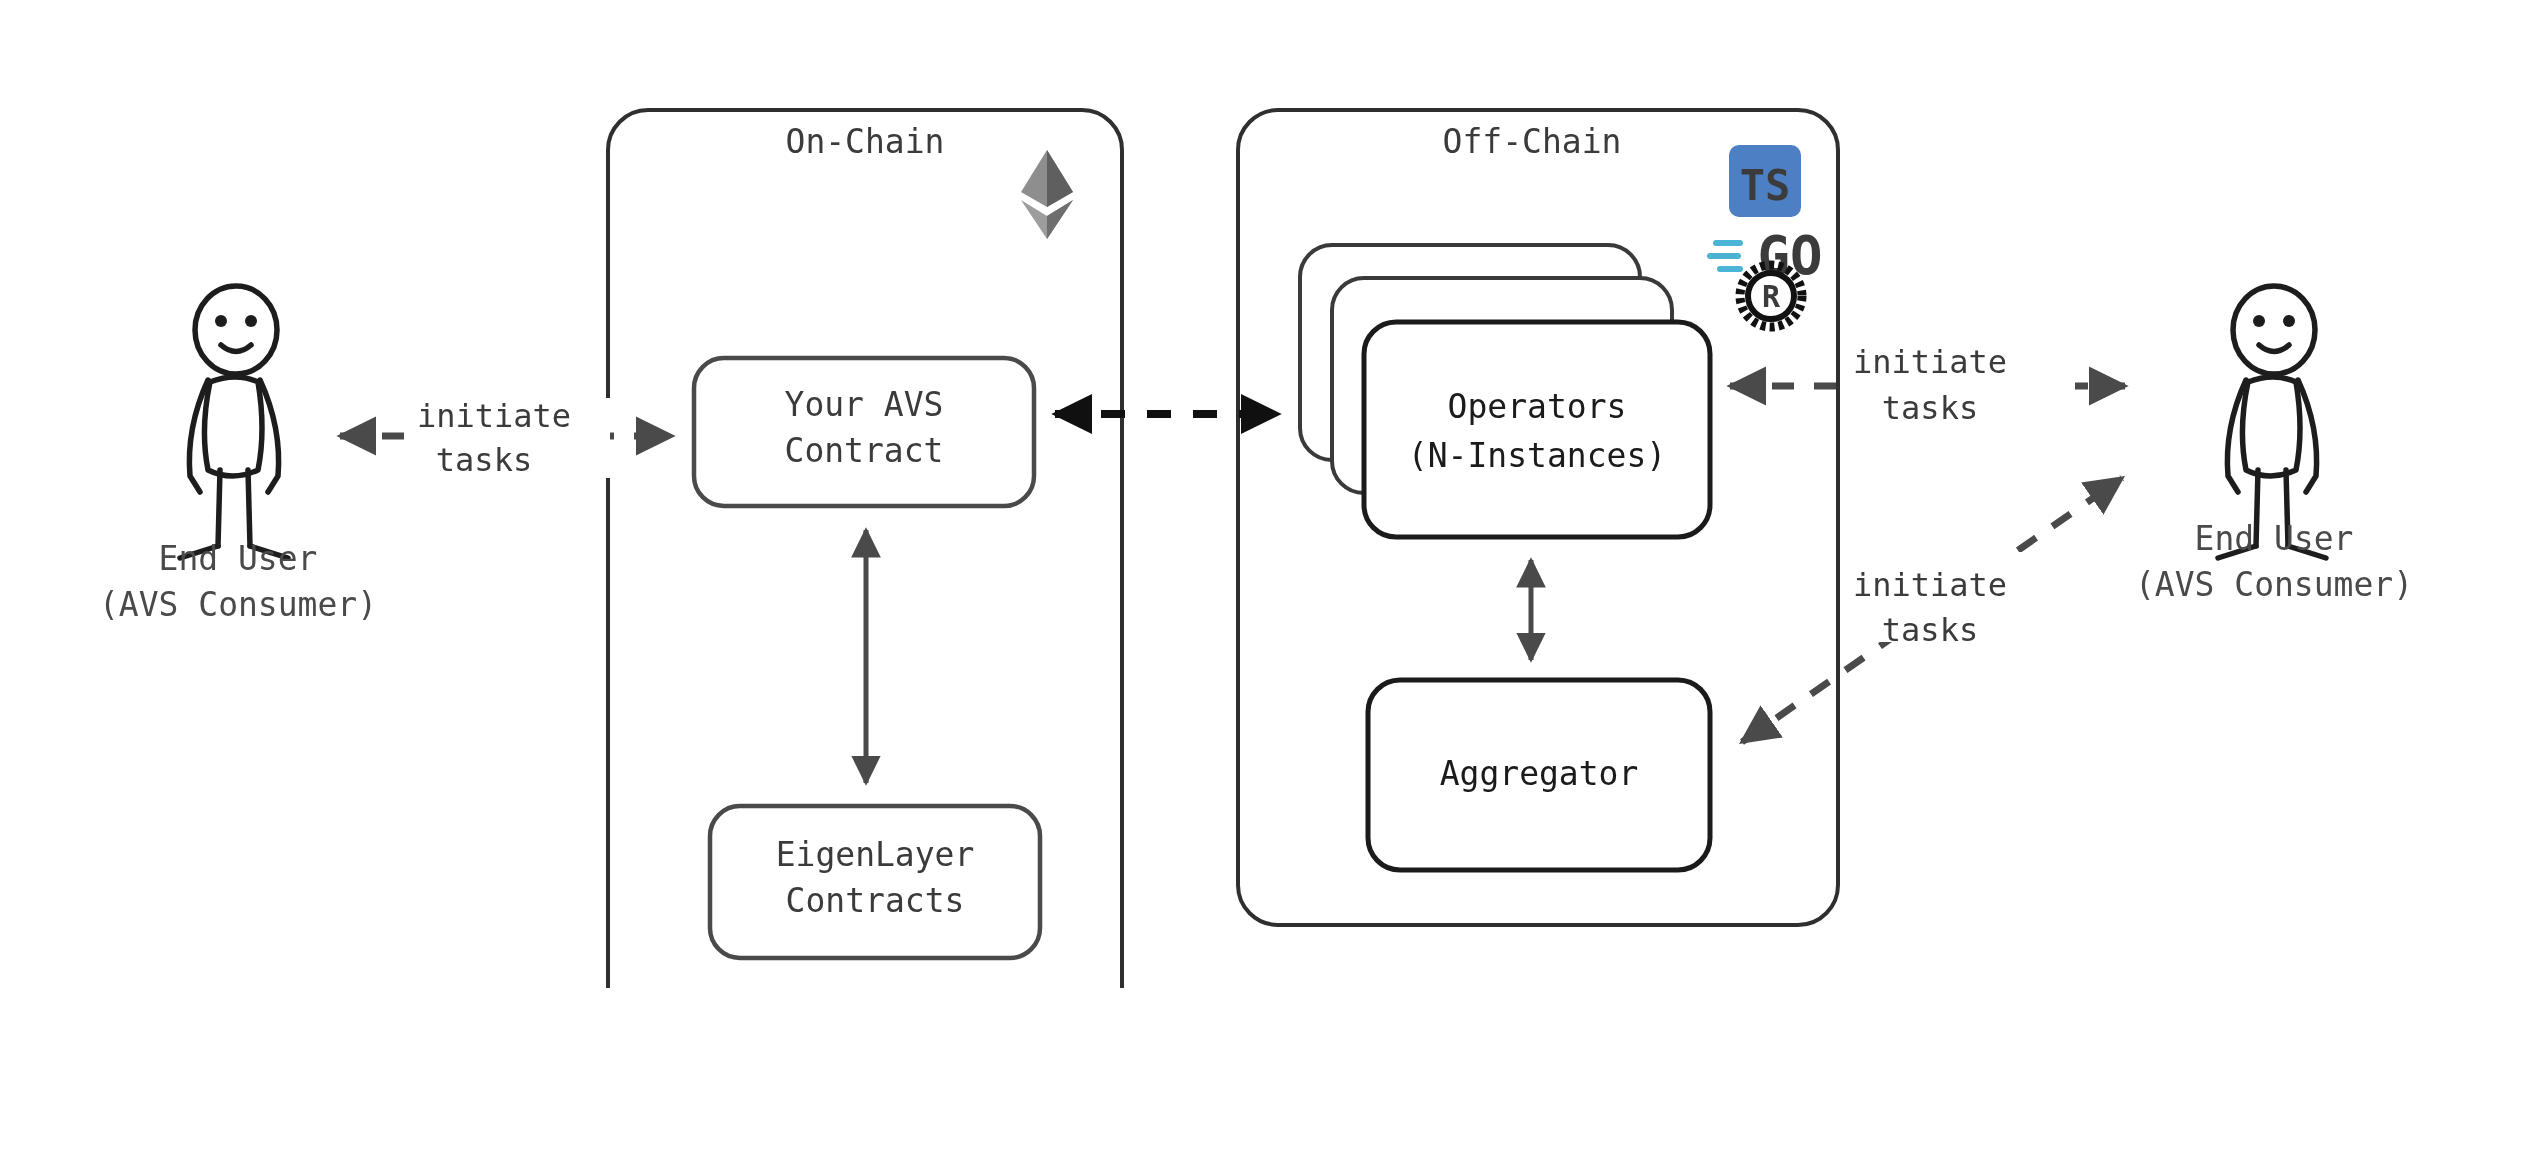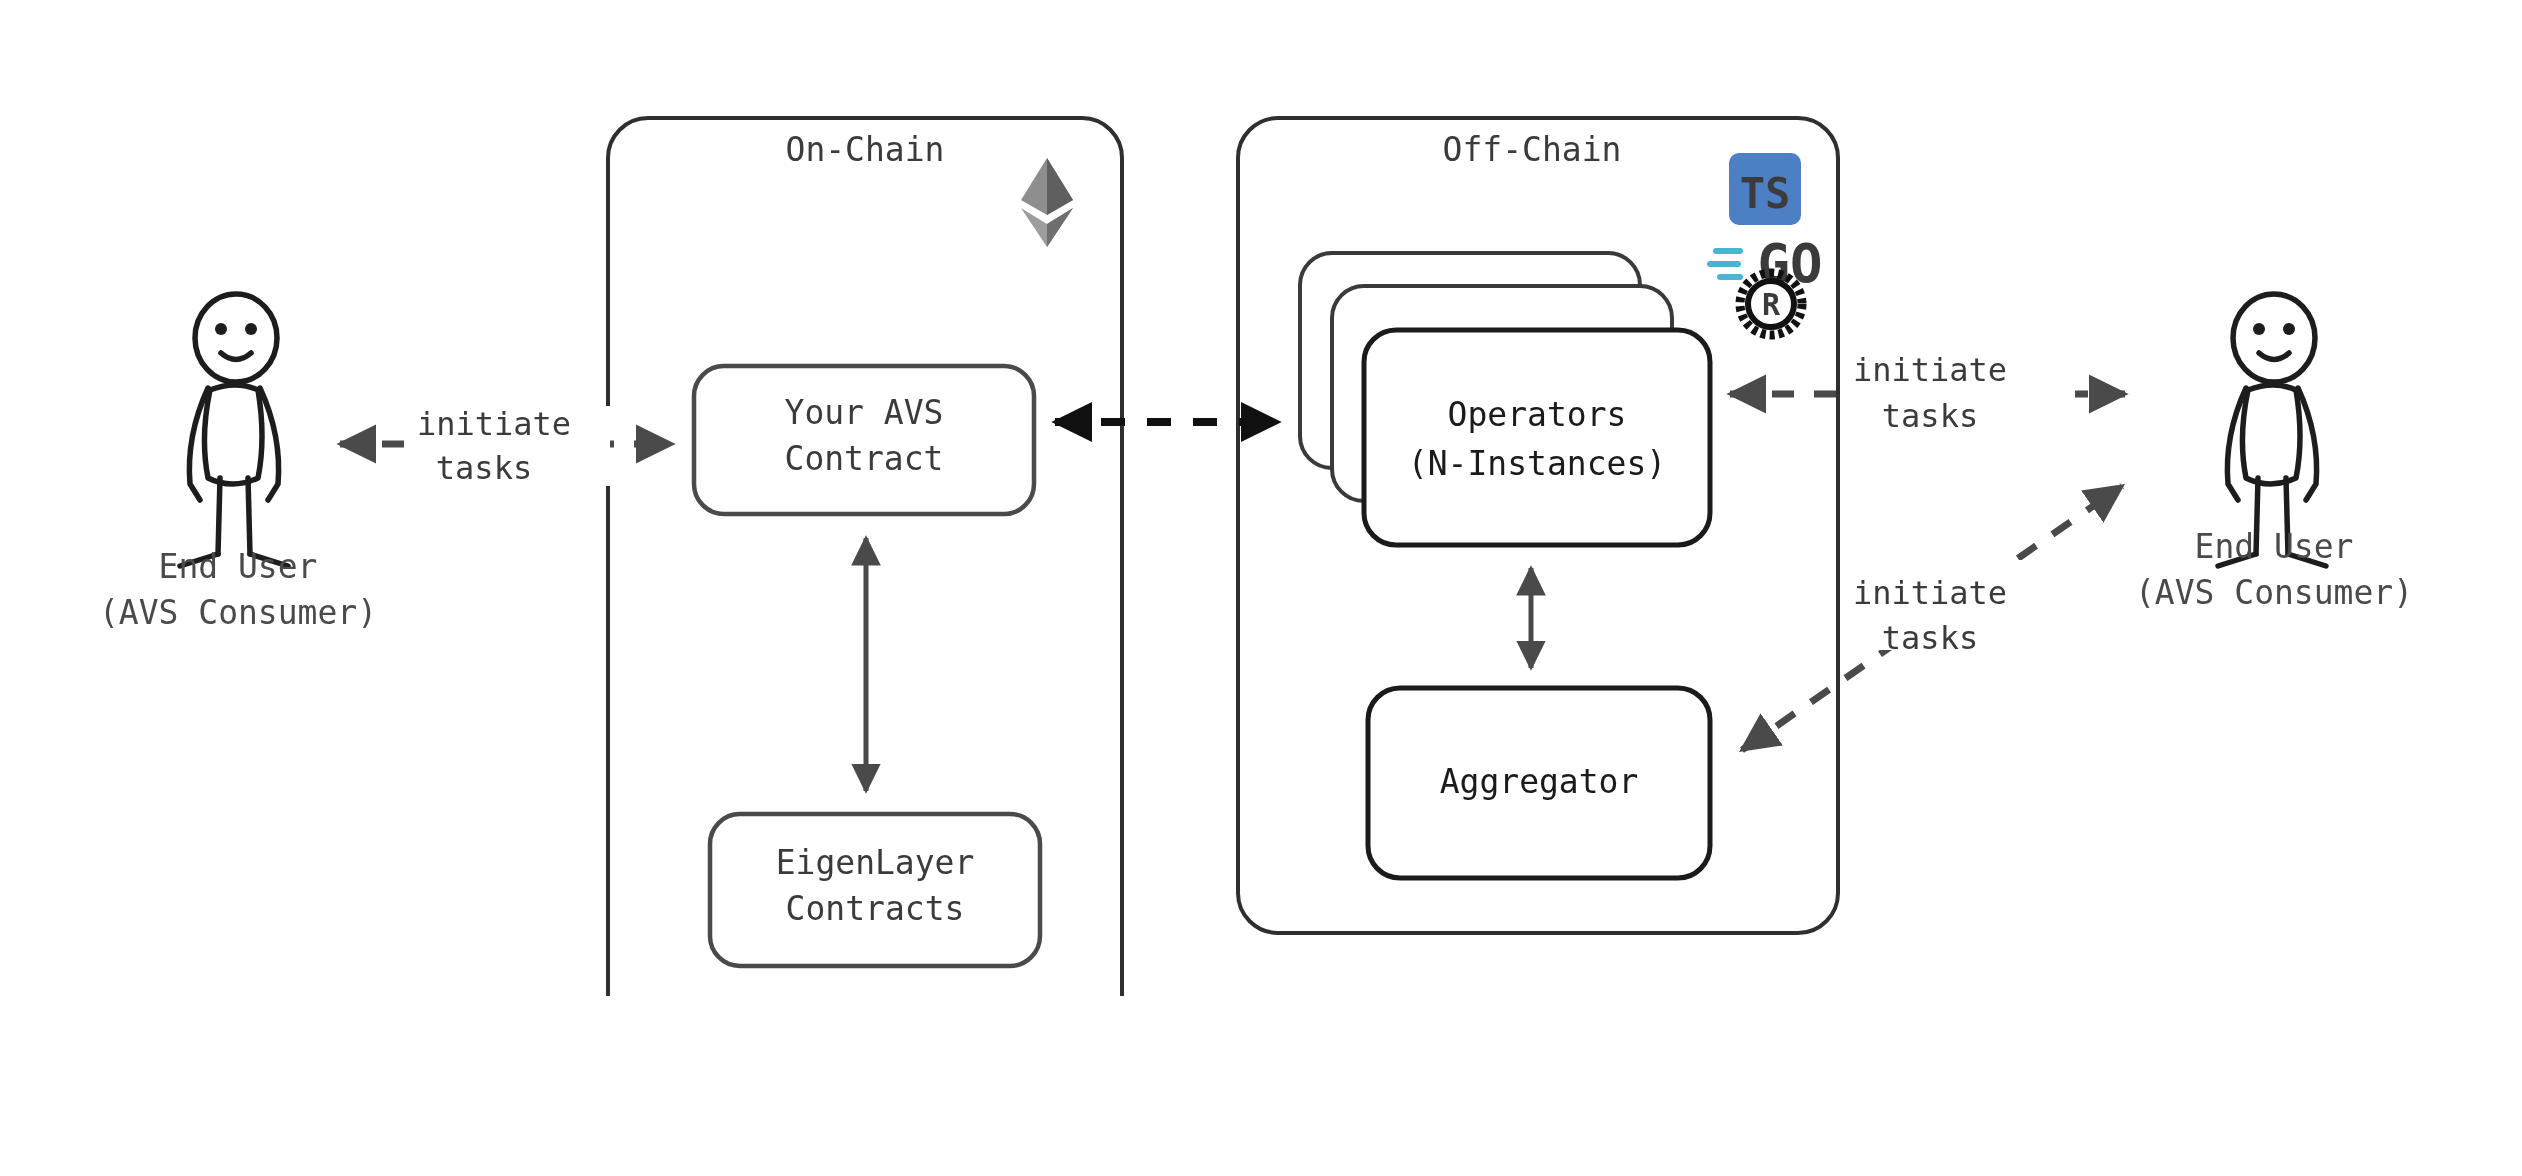--- a/index.html
+++ b/index.html
@@ -7,21 +7,20 @@
     padding: 0;
     background: #ffffff;
   }
   #page {
     position: relative;
     width: 2522px;
     height: 988px;
     background: #ffffff;
     overflow: hidden;
     font-family: "DejaVu Sans Mono", "Liberation Mono", monospace;
-    margin-top: 8px;
   }
   svg.diagram {
     position: absolute;
     top: 0;
     left: 0;
     width: 2522px;
     height: 1176px;
   }
   text {
     font-family: "DejaVu Sans Mono", "Liberation Mono", monospace;

